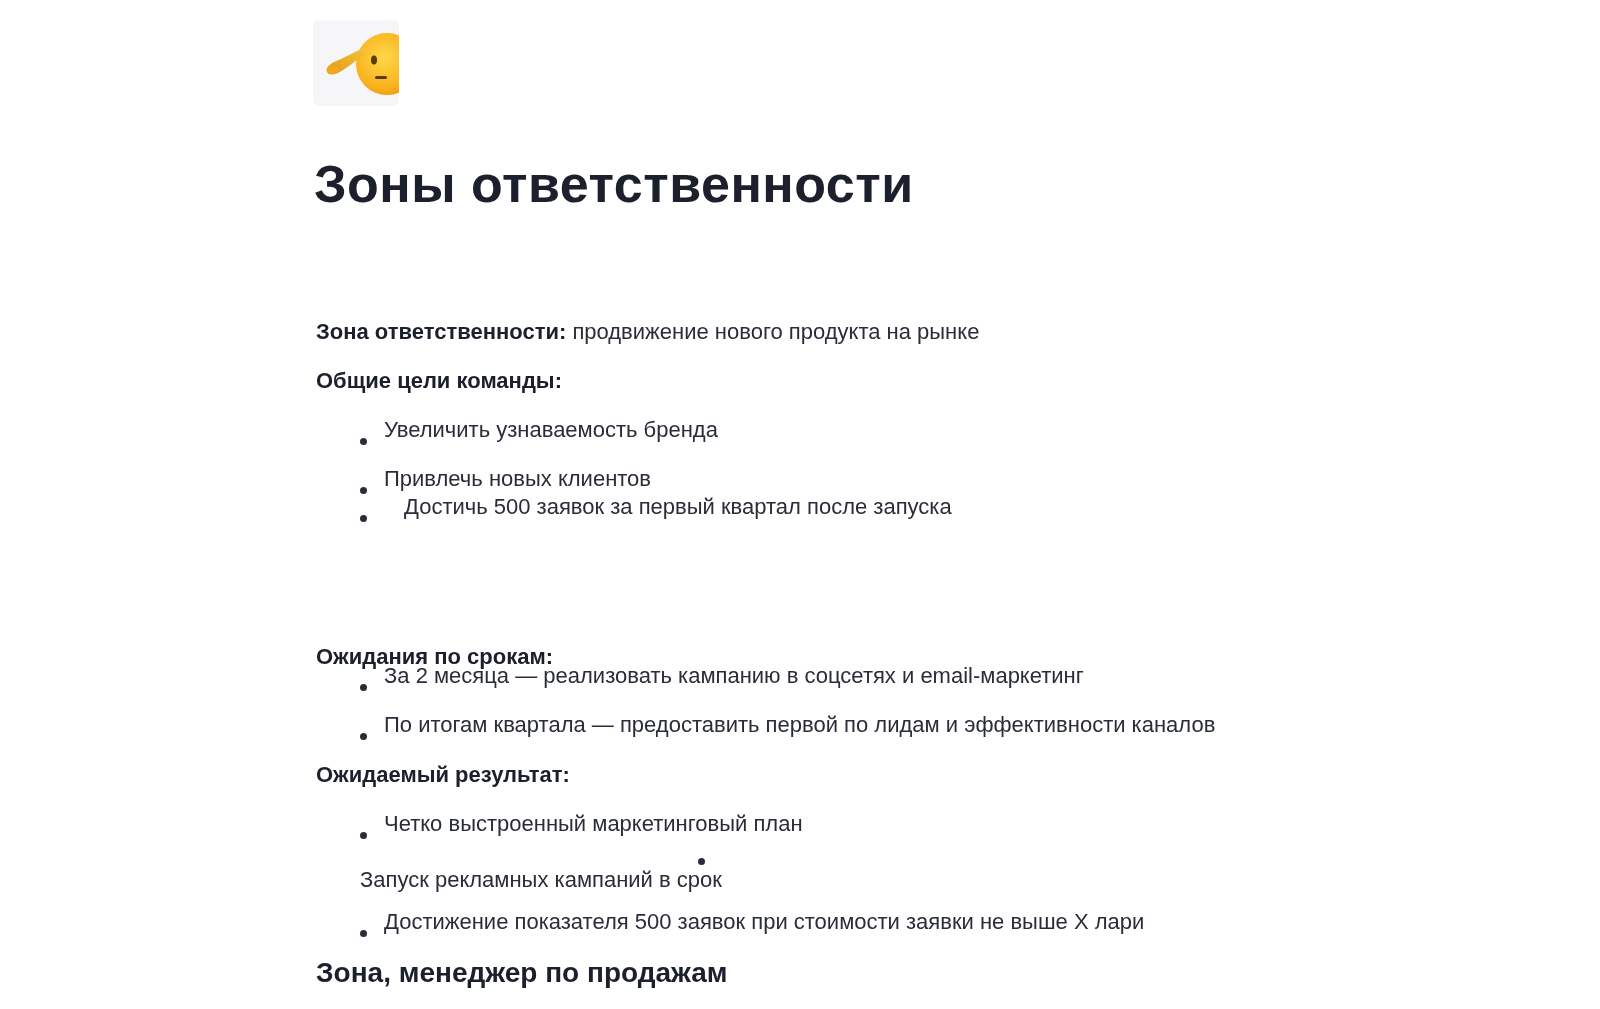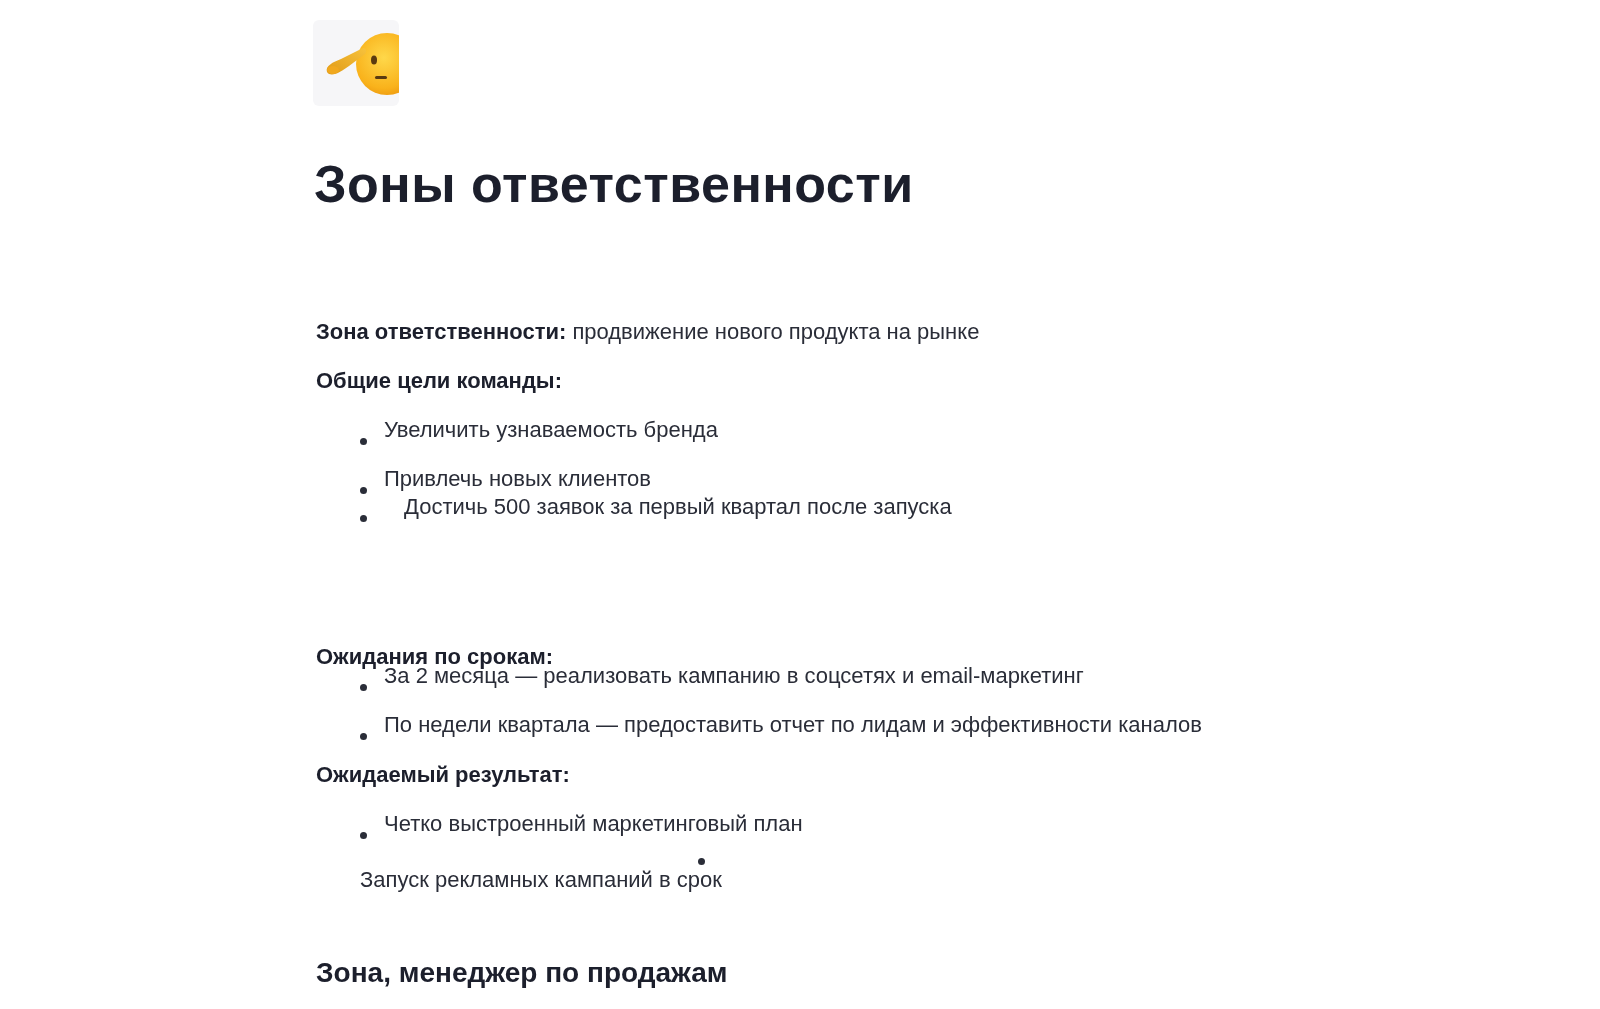--- a/index.html
+++ b/index.html
@@ -145,29 +145,33 @@
   </div>
 
   <div class="label" style="top:594px;margin-top:48px;">Ожидания по срокам:</div>
 
   <div class="bullet" style="top:661px;">
     <span class="dot"></span>
     <span>За 2 месяца — реализовать кампанию в соцсетях и email-маркетинг</span>
   </div>
   <div class="bullet" style="top:710px;">
     <span class="dot"></span>
-    <span>По недели квартала — предоставить отчет по лидам и эффективности каналов</span>
+    <span>По итогам квартала — предоставить первой по лидам и эффективности каналов</span>
   </div>
 
   <div class="label" style="top:760px;">Ожидаемый результат:</div>
 
   <div class="bullet" style="top:809px;">
     <span class="dot"></span>
     <span>Четко выстроенный маркетинговый план</span>
   </div>
   <div class="bullet" style="top:858px;flex-direction:column;">
     <span class="dot"></span>
     <span>Запуск рекламных кампаний в срок</span>
   </div>
+  <div class="bullet" style="top:907px;">
+    <span class="dot"></span>
+    <span>Достижение показателя 500 заявок при стоимости заявки не выше X лари</span>
+  </div>
 
   <h2 class="section-heading" style="top:955px;">Зона, менеджер по продажам</h2>
 
 </div>
 
 </body></html>

